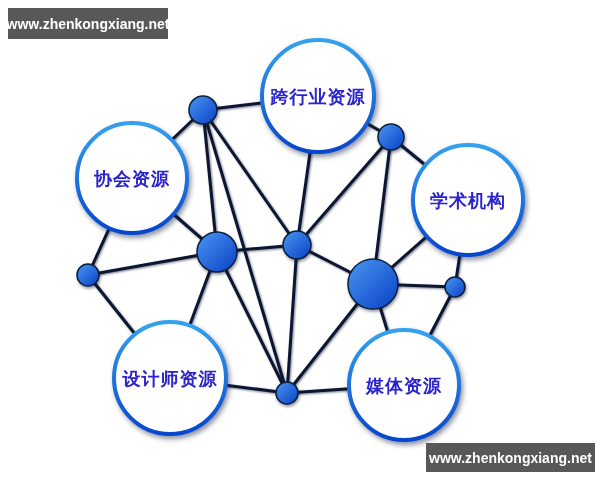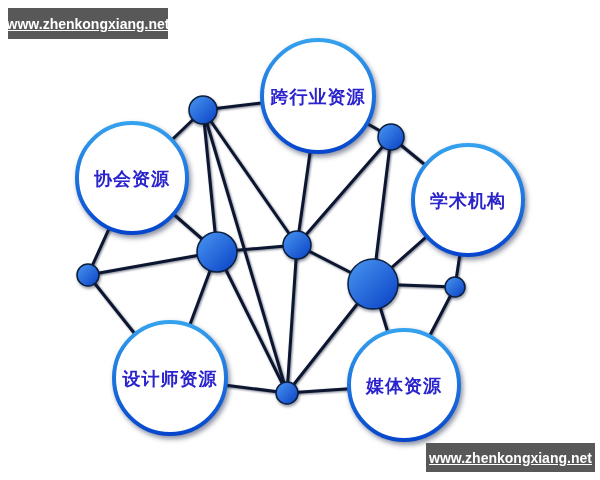--- a/index.html
+++ b/index.html
@@ -38,21 +38,20 @@
     letter-spacing: 1px;
   }
   .wm {
     position: absolute;
     display: flex;
     align-items: center;
     justify-content: center;
     font-weight: bold;
     font-size: 14px;
     white-space: nowrap;
-    text-decoration: underline;
   }
   .wm-tl {
     left: 8px;
     top: 8px;
     width: 160px;
     height: 31px;
   }
   .wm-br {
     right: 5px;
     bottom: 8px;

